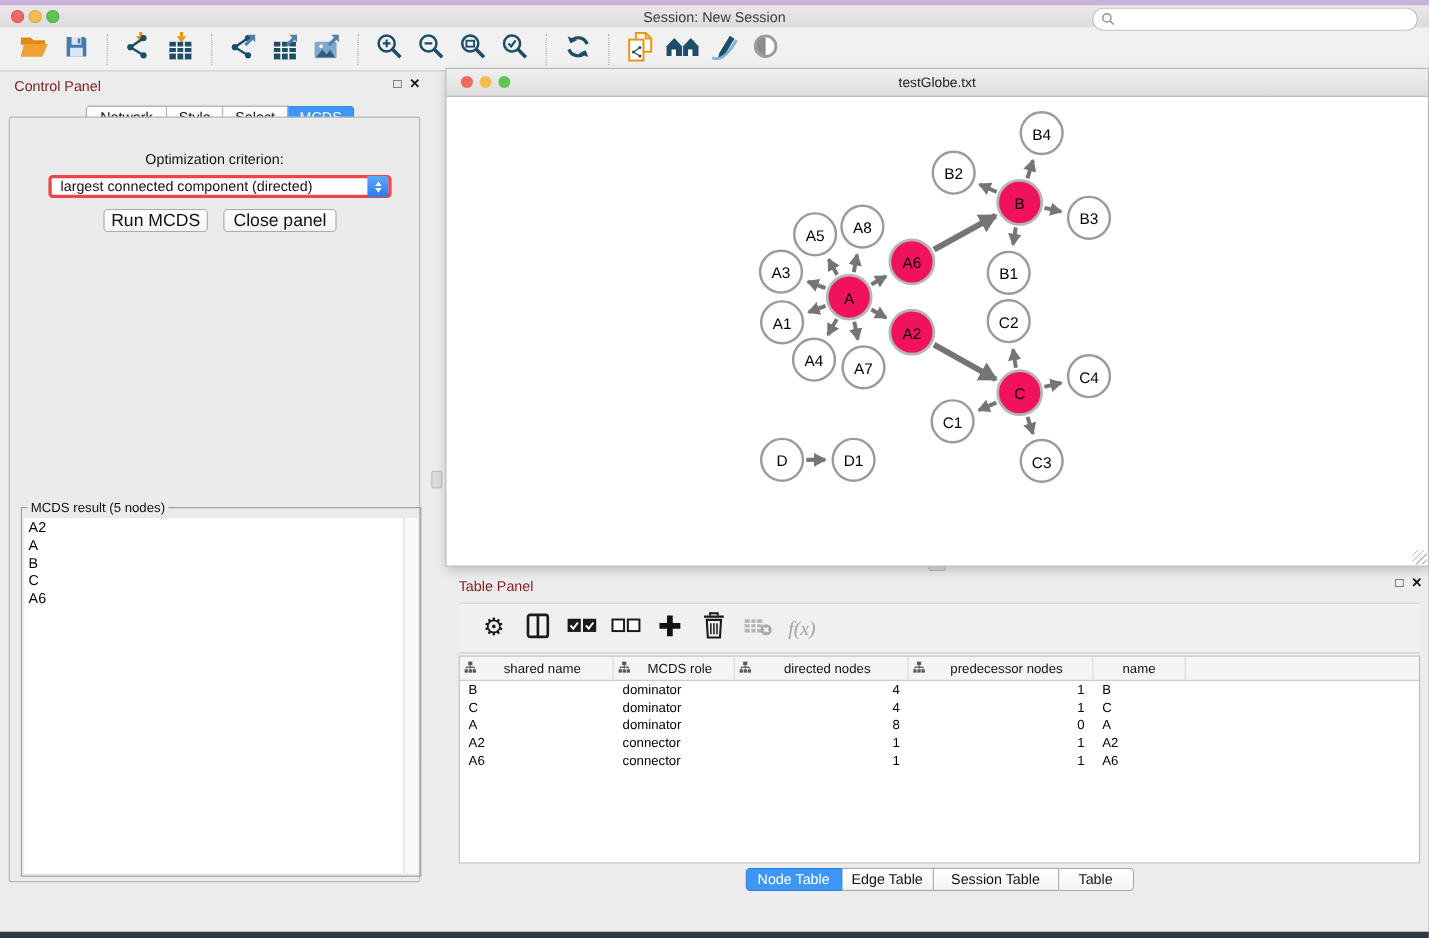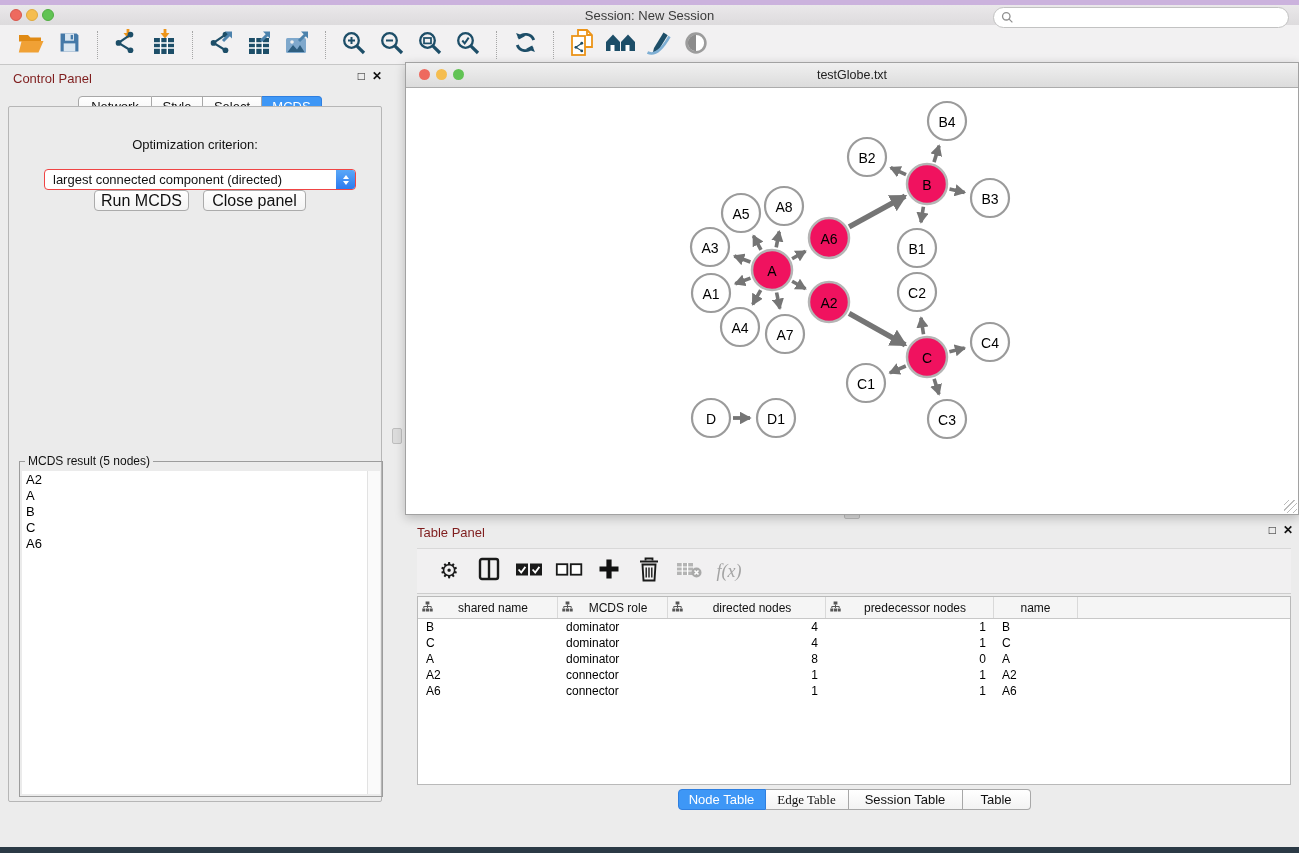--- a/index.html
+++ b/index.html
@@ -33,21 +33,21 @@
   .seg-tab { height:21px; background:linear-gradient(#FFFFFF,#F3F3F3); border:1px solid #A8A8A8; border-left:none;
     font-size:13px; color:#111; display:flex; align-items:center; justify-content:center; cursor:default; }
   .seg-tab:first-child { border-left:1px solid #A8A8A8; border-radius:4px 0 0 4px; }
   .seg-tab:last-child { border-radius:0 4px 4px 0; }
   .seg-tab.active { background:#3E97F6; border-color:#2F7FE0; color:#fff; }
   #cp-tabs { position:absolute; left:78px; top:32px; }
   #cp-content { position:absolute; left:8px; top:42px; width:374px; height:696px;
     background:#EBEBEB; border:1px solid #B6B6B6; border-radius:2px; }
   #opt-label { position:absolute; left:0; right:0; top:30px; text-align:center; font-size:13px; color:#111; }
   #criterion { position:absolute; left:35px; top:52px; width:312px; height:21px; background:#fff;
-    border:1px solid #ef4444; border-radius:4px; display:flex; align-items:center;margin-top:10px; }
+    border:3px solid #ef4444; border-radius:4px; display:flex; align-items:center; }
   #criterion .val { flex:1; font-size:13px; color:#111; padding-left:8px; white-space:nowrap; overflow:hidden; }
   #criterion .stepper { width:19px; height:19px; border-radius:0 3px 3px 0; background:linear-gradient(#5AA8F8,#2C7AEE);
     display:flex; flex-direction:column; align-items:center; justify-content:center; gap:2px; }
   .chev-up { width:0; height:0; border-left:3.5px solid transparent; border-right:3.5px solid transparent; border-bottom:4px solid #fff; }
   .chev-down { width:0; height:0; border-left:3.5px solid transparent; border-right:3.5px solid transparent; border-top:4px solid #fff; }
   .mac-btn { position:absolute; height:21px; background:linear-gradient(#FFFFFF,#F3F3F3); border:1px solid #ABABAB;
     border-radius:4px; font-size:16px; color:#111; display:flex; align-items:center; justify-content:center; cursor:default; }
   #run-btn { left:85px; top:83px; width:95px; }
   #close-btn { left:194px; top:83px; width:103px; }
   #result-box { position:absolute; left:10px; top:354px; width:364px; height:336px; border:1px solid #9C9C9C; }
@@ -569,21 +569,21 @@
             <div class="td-cell" style="width: 110px; text-align: left;">connector</div>
             <div class="td-cell" style="width: 158px; text-align: right;">1</div>
             <div class="td-cell" style="width: 168px; text-align: right;">1</div>
             <div class="td-cell" style="width: 84px; text-align: left;">A6</div>
           </div>
         </div>
     </div>
     <div id="bottom-tabs-wrap">
       <div id="bottom-tabs" class="seg-tabs">
           <div class="seg-tab active" style="width: 88px;">Node Table</div>
-          <div class="seg-tab" style="width: 83px; font-family: Liberation Serif, serif;">Edge Table</div>
+          <div class="seg-tab" style="width: 83px;">Edge Table</div>
           <div class="seg-tab" style="width: 114px;">Session Table</div>
           <div class="seg-tab" style="width: 68px;">Table</div>
         </div>
     </div>
   </div>
 
   <div id="status-bar">
     <div id="list-btn">
       <svg width="15" height="13" viewBox="0 0 15 13">
         <circle cx="2" cy="2.5" r="1.4" fill="#222"></circle>

